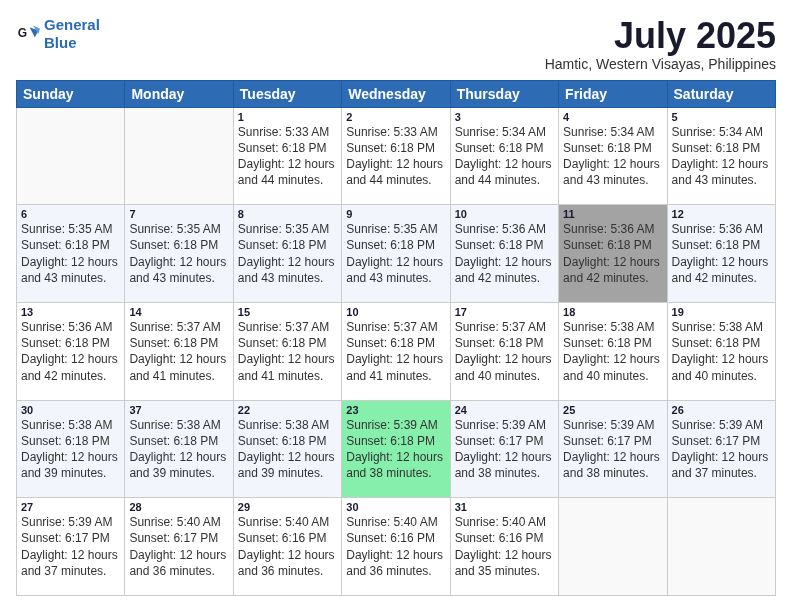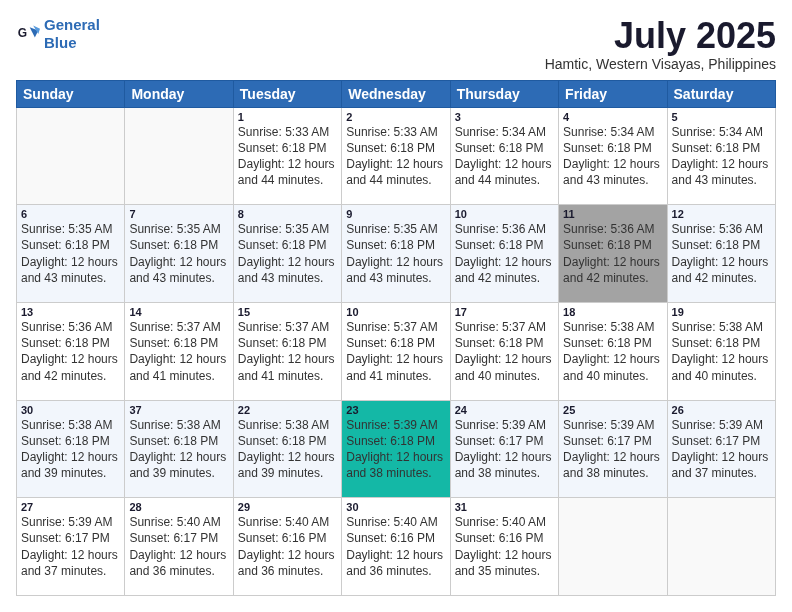--- a/index.html
+++ b/index.html
@@ -222,21 +222,21 @@
             <div class="day-info">Sunrise: 5:38 AM<br>Sunset: 6:18 PM<br>Daylight: 12 hours and 39 minutes.</div>
           </td>
           <td style="background: rgb(242, 246, 252);">
             <span class="day-number">37</span>
             <div class="day-info">Sunrise: 5:38 AM<br>Sunset: 6:18 PM<br>Daylight: 12 hours and 39 minutes.</div>
           </td>
           <td style="background: rgb(242, 246, 252);">
             <span class="day-number">22</span>
             <div class="day-info">Sunrise: 5:38 AM<br>Sunset: 6:18 PM<br>Daylight: 12 hours and 39 minutes.</div>
           </td>
-          <td style="background: #14b8a6;">
+          <td style="background: #86efac;">
             <span class="day-number">23</span>
             <div class="day-info">Sunrise: 5:39 AM<br>Sunset: 6:18 PM<br>Daylight: 12 hours and 38 minutes.</div>
           </td>
           <td style="background: rgb(242, 246, 252);">
             <span class="day-number">24</span>
             <div class="day-info">Sunrise: 5:39 AM<br>Sunset: 6:17 PM<br>Daylight: 12 hours and 38 minutes.</div>
           </td>
           <td style="background: rgb(242, 246, 252);">
             <span class="day-number">25</span>
             <div class="day-info">Sunrise: 5:39 AM<br>Sunset: 6:17 PM<br>Daylight: 12 hours and 38 minutes.</div>

